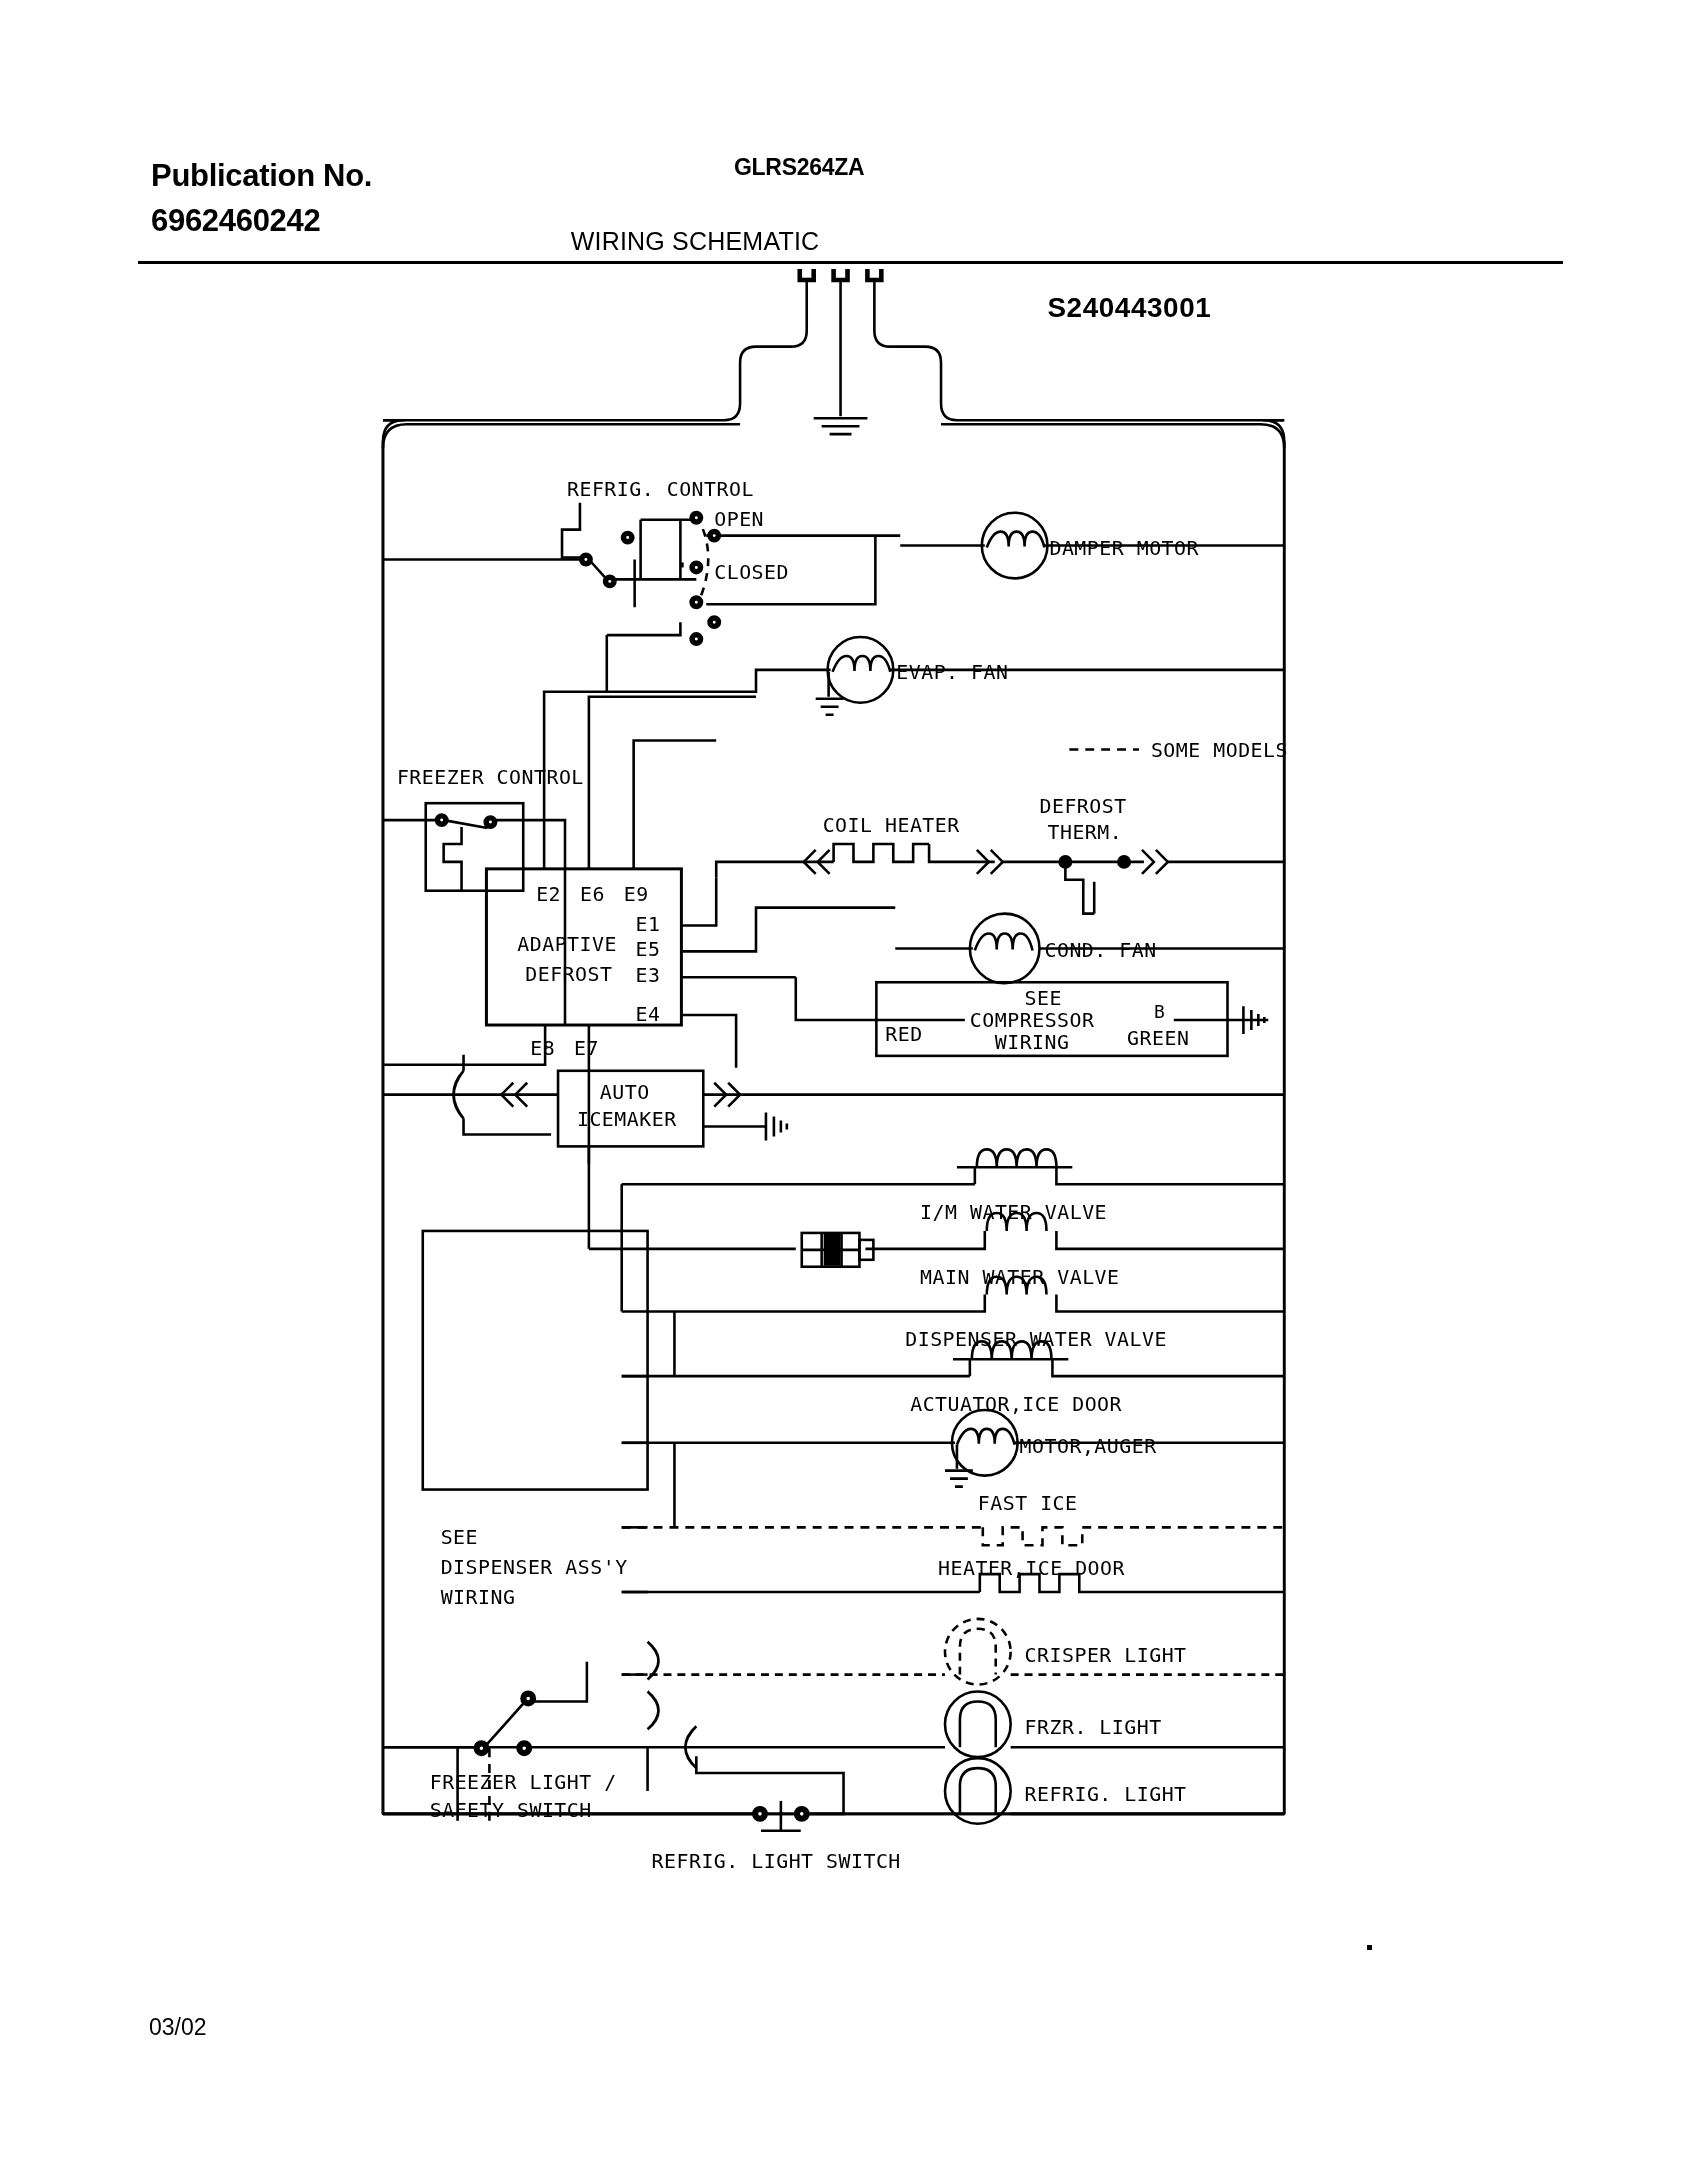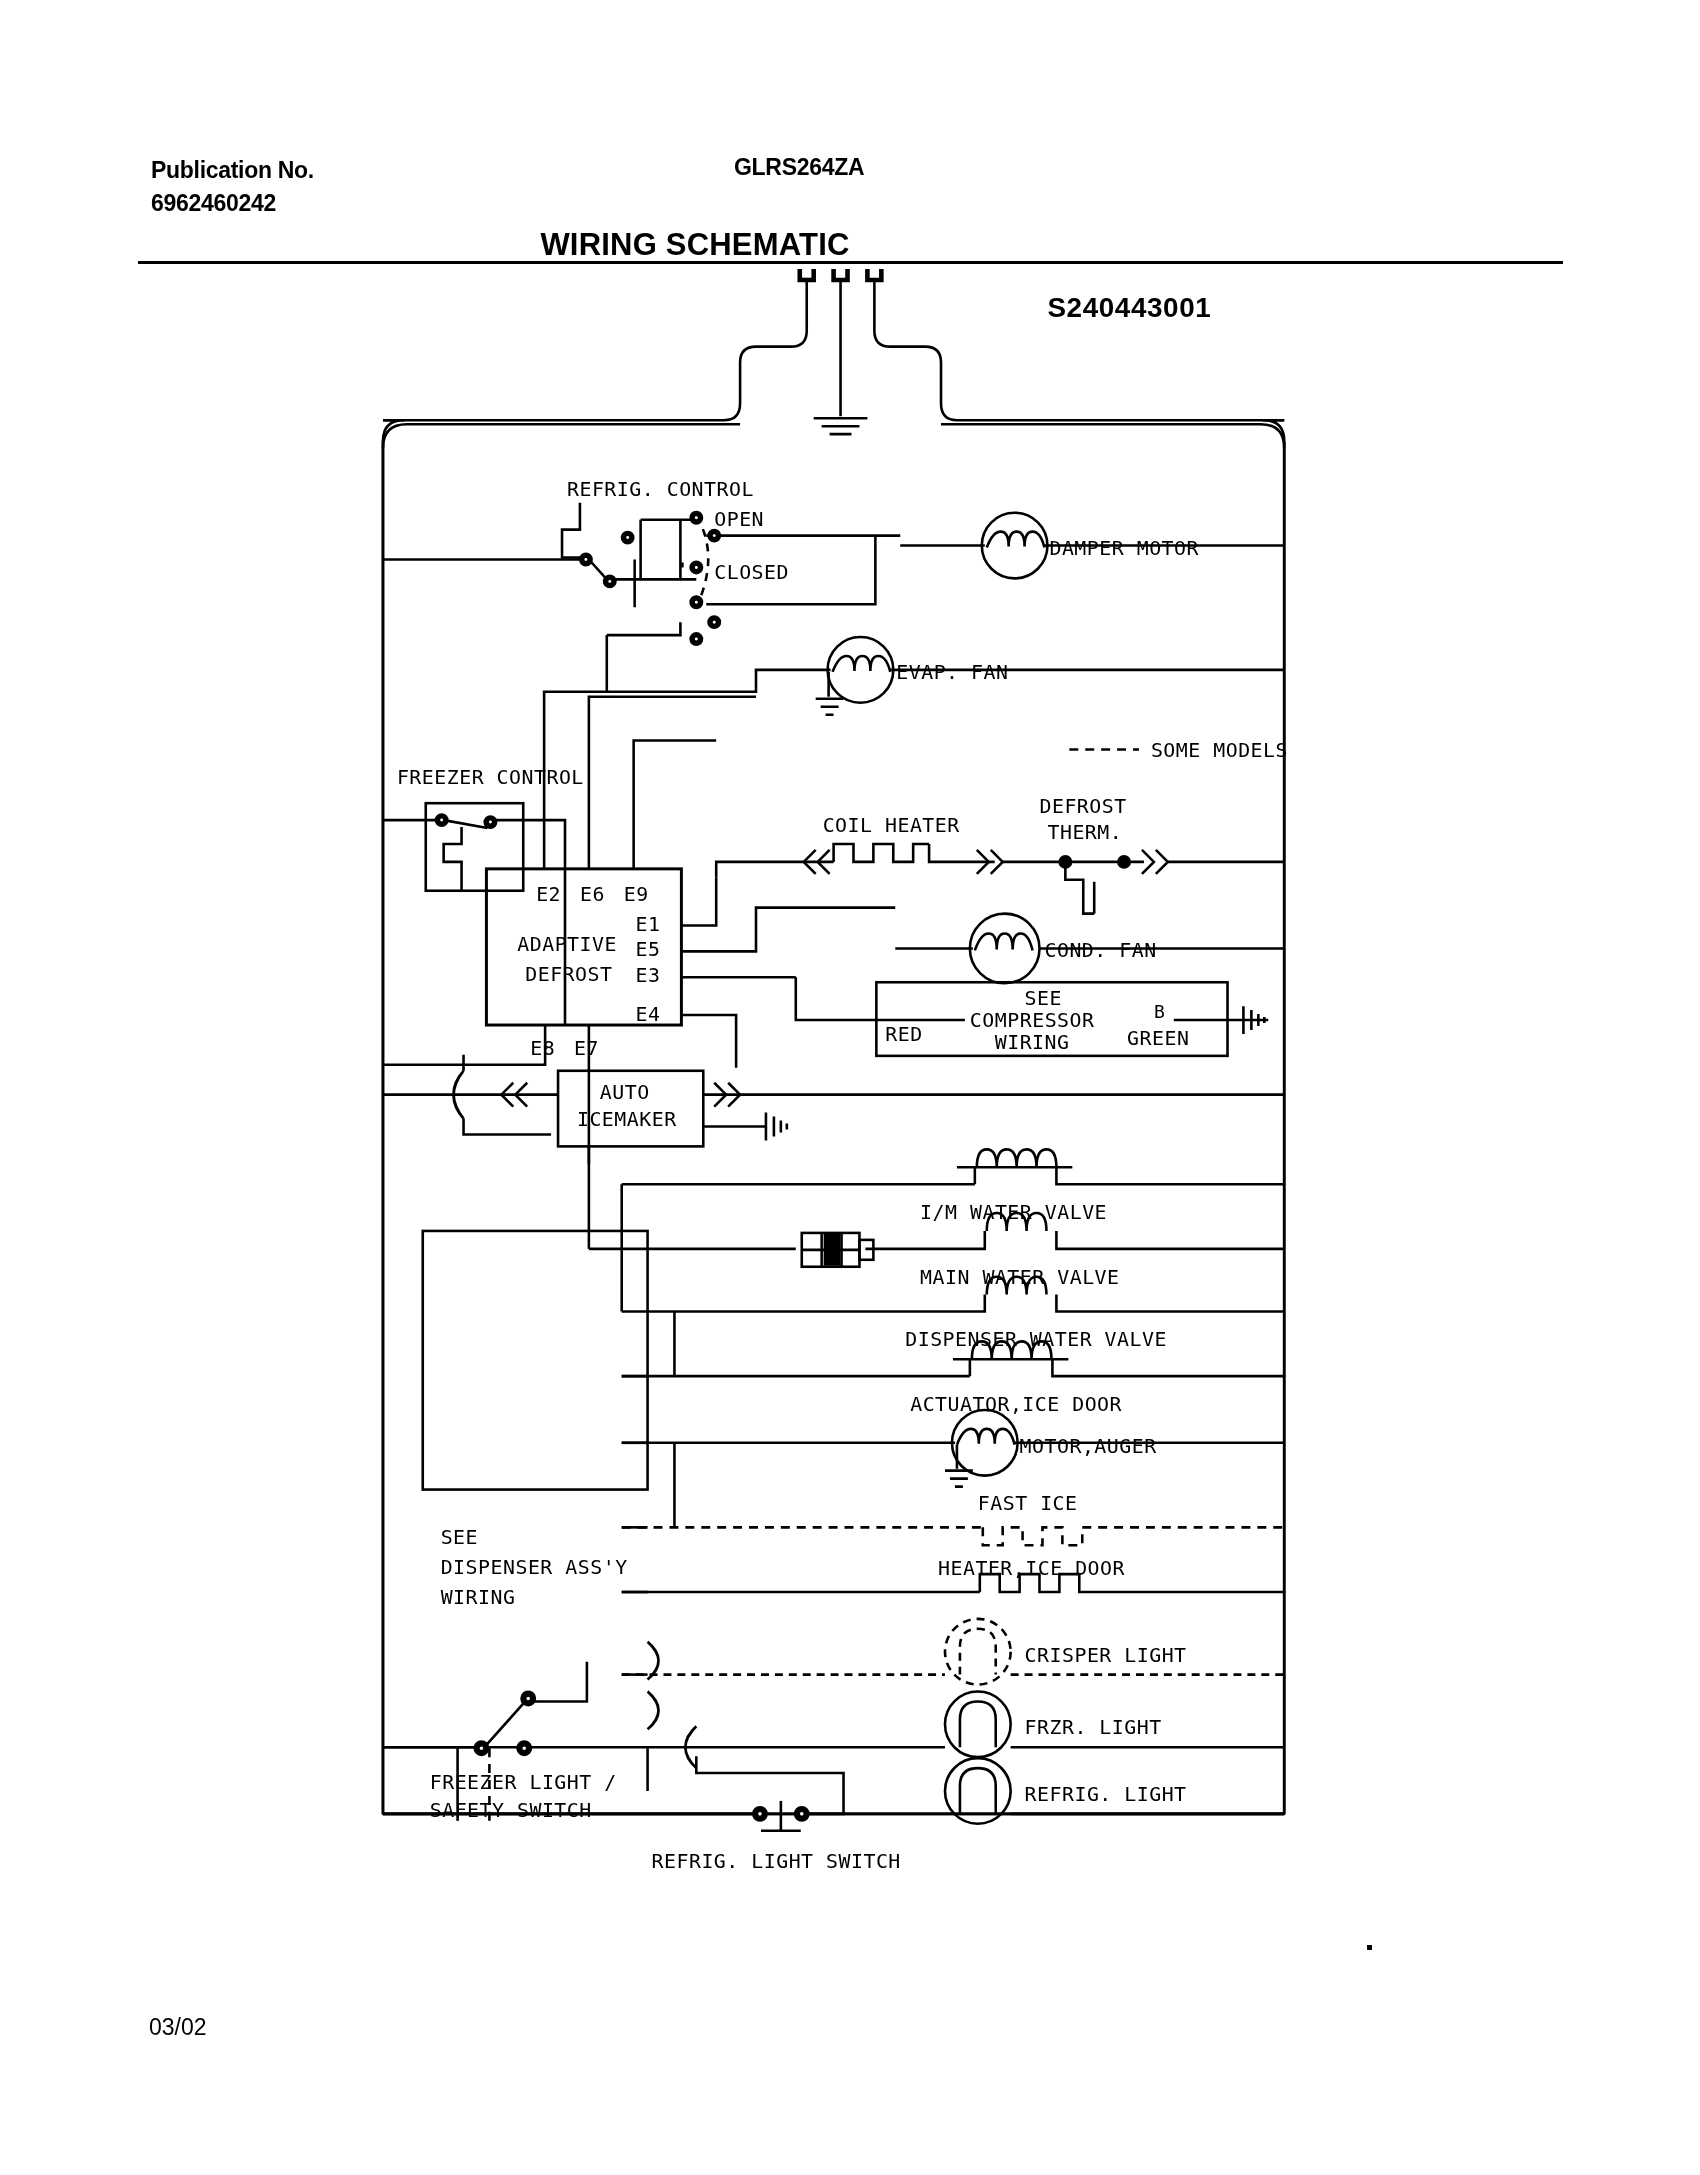--- a/index.html
+++ b/index.html
@@ -19,42 +19,42 @@
     position: absolute;
     inset: 0;
     width: 1700px;
     height: 2175px;
   }
   
   .hdr-pub {
     position: absolute;
     left: 151px;
     top: 154px;
-    font-size: 23px;
+    font-size: 31px;
     font-weight: bold;
     line-height: 1.45;
     letter-spacing: -0.3px;
     white-space: pre-line;
   }
   .hdr-model {
     position: absolute;
     left: 734px;
     top: 154px;
     font-size: 23px;
     font-weight: bold;
     letter-spacing: -0.3px;
   }
   .hdr-title {
     position: absolute;
     left: 0;
     top: 227px;
     width: 1390px;
     text-align: center;
-    font-size: 31px;
-    font-weight: bold;
+    font-size: 25px;
+    font-weight: normal;
     letter-spacing: 0.2px;
   }
   .hdr-rule {
     position: absolute;
     left: 138px;
     top: 261px;
     width: 1425px;
     height: 3px;
     background: #000;
   }

